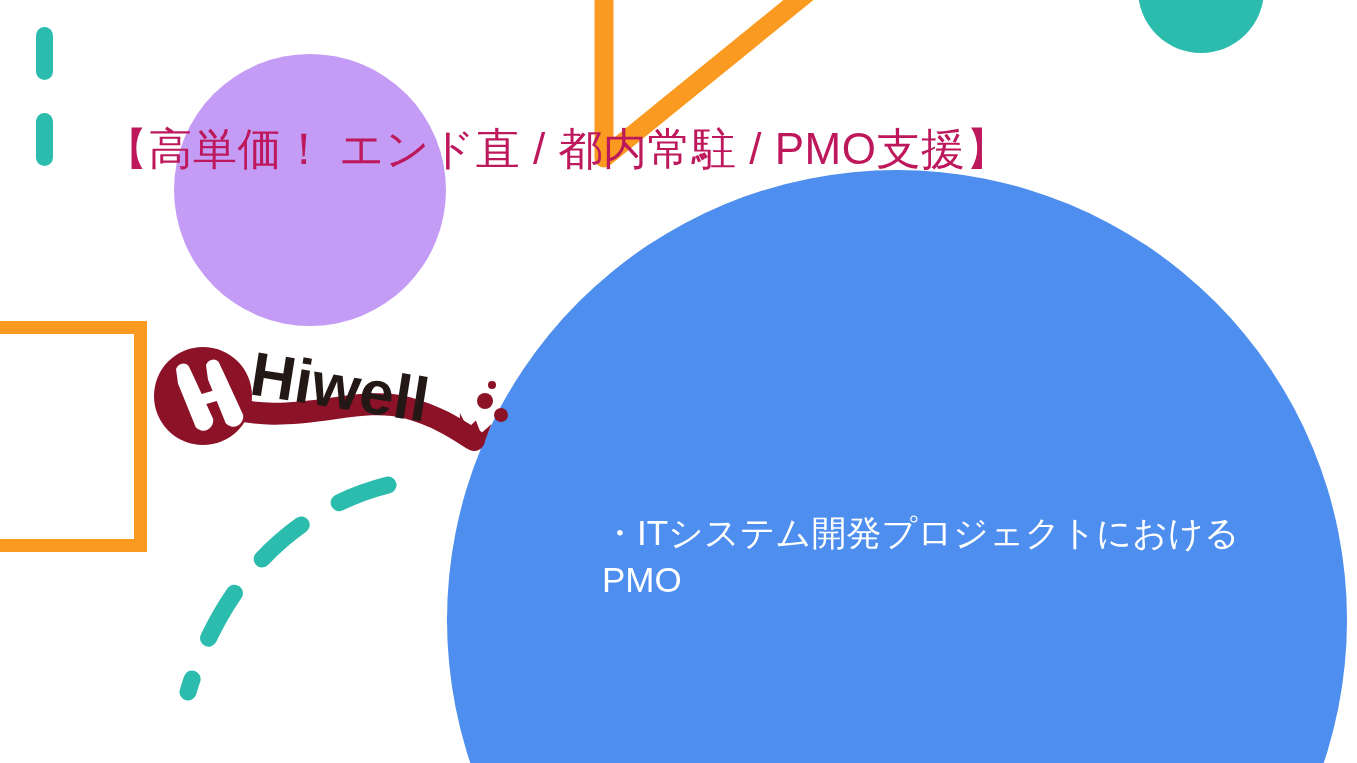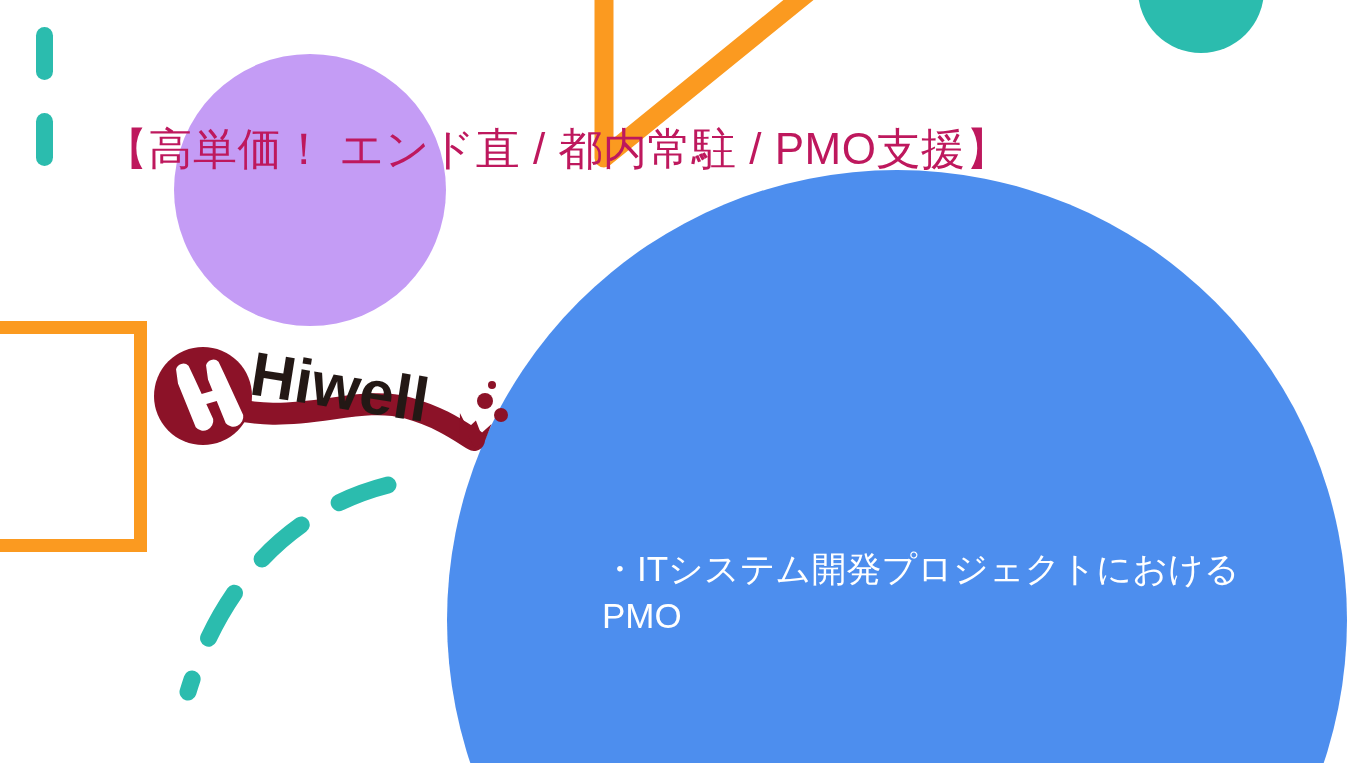--- a/index.html
+++ b/index.html
@@ -91,21 +91,21 @@
     position: absolute;
     left: 602px;
     top: 414px;
     width: 700px;
     color: #ffffff;
     font-size: 35px;
     line-height: 1.35;
     font-weight: 400;
     white-space: pre-wrap;
   }
-  .body-block .line { display: block; margin-top: 36px; }
+  .body-block .line { display: block; }
 </style>
 </head>
 <body>
 
 <div id="slide">
 
   <div class="shape teal-dash dash-1"></div>
   <div class="shape teal-dash dash-2"></div>
 
   <div class="shape teal-circle-tr"></div>

